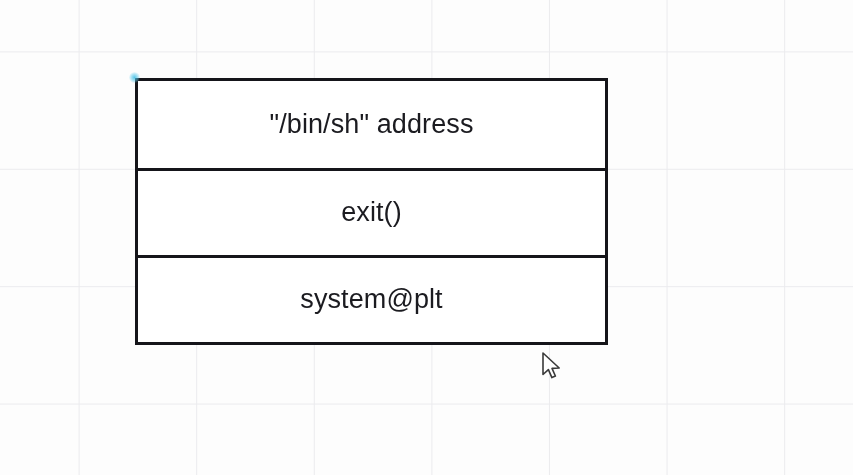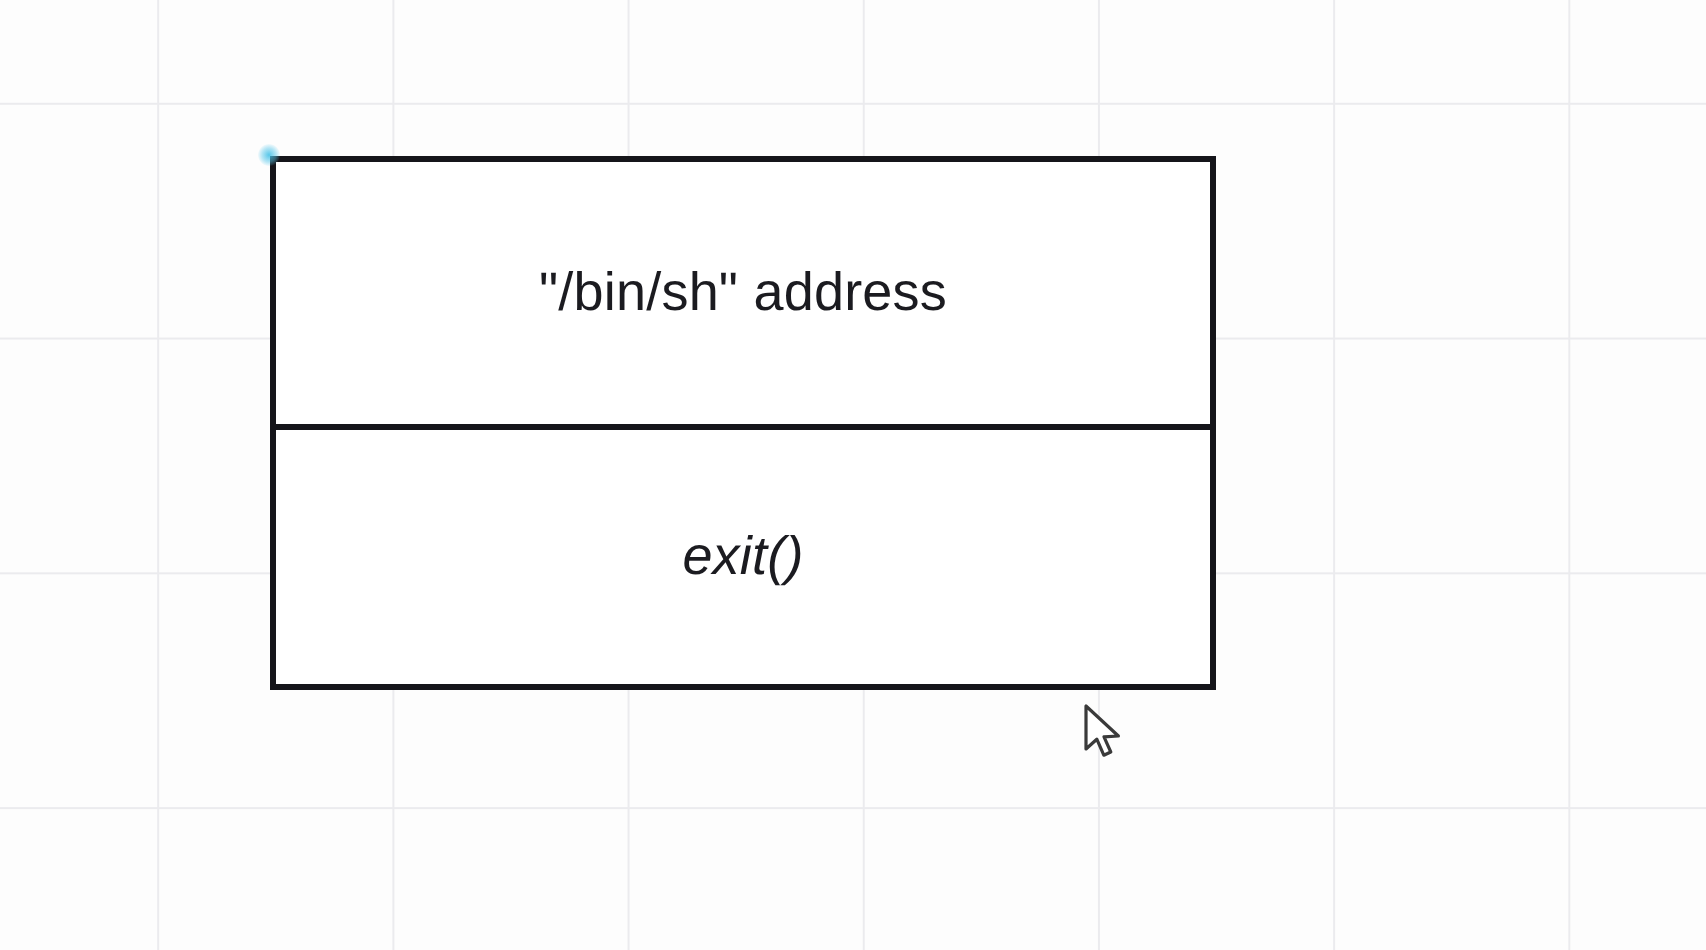--- a/index.html
+++ b/index.html
@@ -56,21 +56,21 @@
     letter-spacing: 0.1px;
     line-height: 1;
     white-space: nowrap;
   }
   .stack-cell + .stack-cell {
     border-top: 3px solid #15151a;
   }
 
   
   .stack-cell.row-0 { flex-grow: 1.02; }
-  .stack-cell.row-1 { flex-grow: 0.99; font-style: italic; }
+  .stack-cell.row-1 { flex-grow: 0.99; }
   .stack-cell.row-2 { flex-grow: 0.99; }
 
   
   #anchor-handle {
     position: absolute;
     left: 129px;
     top: 72px;
     width: 11px;
     height: 11px;
     border-radius: 50%;
@@ -96,19 +96,22 @@
 
 <div id="canvas"></div>
 
 <div id="stack-diagram">
   <div class="stack-cell row-0">
     <span>"/bin/sh" address</span>
   </div>
   <div class="stack-cell row-1">
     <span>exit()</span>
   </div>
+  <div class="stack-cell row-2">
+    <span>system@plt</span>
+  </div>
 </div>
 
 <div id="anchor-handle"></div>
 
 <svg id="mouse-cursor" viewBox="0 0 26 32">
   <path d="M3,2 L3,23.5 L8.4,18.6 L11.9,26.6 L15.4,25.0 L12.0,17.4 L19.2,17.0 Z" fill="#ffffff" stroke="#3a3a3a" stroke-width="1.6" stroke-linejoin="round"></path>
 </svg>
 
 </body></html>

